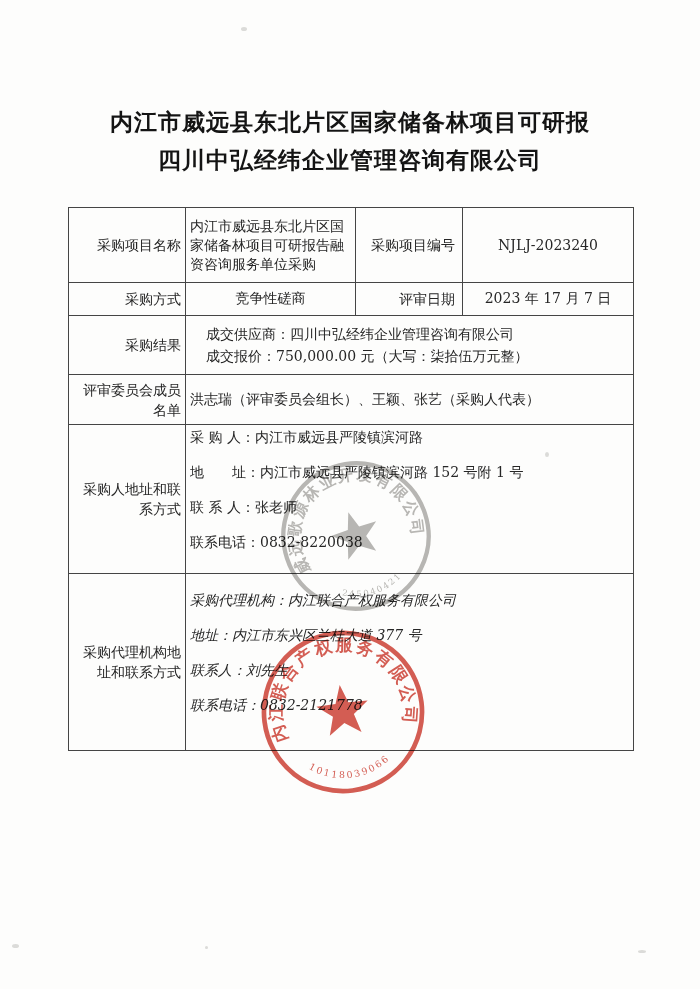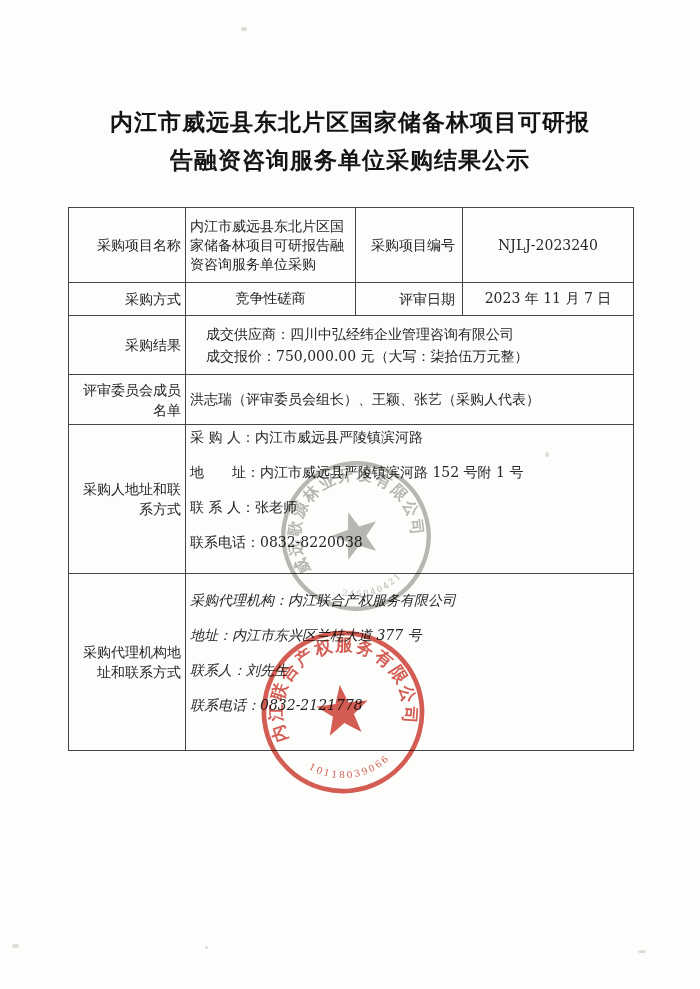--- a/index.html
+++ b/index.html
@@ -51,42 +51,42 @@
   
   .speck { position:absolute; background:#b9b9b6; border-radius:50%; opacity:.5; }
 </style>
 </head>
 <body>
 
 <div class="page">
 
   <div class="title">
     <div>内江市威远县东北片区国家储备林项目可研报</div>
-    <div>告融资咨询服务单位采购结果公示</div>
+    <div>四川中弘经纬企业管理咨询有限公司</div>
   </div>
 
   <table class="doc">
     <colgroup>
       <col style="width:117px">
         <col style="width:170px">
       <col style="width:107px">
         <col style="width:171px">
     </colgroup>
     <tbody>
       <tr style="height:75px">
         <td class="lbl">采购项目名称</td>
         <td class="pad10">内江市威远县东北片区国家储备林项目可研报告融资咨询服务单位采购</td>
         <td class="lbl narrow">采购项目编号</td>
         <td class="cen">NJLJ-2023240</td>
       </tr>
       <tr style="height:33px">
         <td class="lbl">采购方式</td>
         <td class="cen">竞争性磋商</td>
         <td class="lbl narrow">评审日期</td>
-        <td class="cen">2023 年 11 月 7 日</td>
+        <td class="cen">2023 年 17 月 7 日</td>
       </tr>
       <tr style="height:59px">
         <td class="lbl">采购结果</td>
         <td class="left result" colspan="3">
           <p>成交供应商：四川中弘经纬企业管理咨询有限公司</p>
           <p>成交报价：750,000.00 元（大写：柒拾伍万元整）</p>
         </td>
       </tr>
       <tr style="height:50px">
         <td class="lbl">评审委员会成员名单</td>

